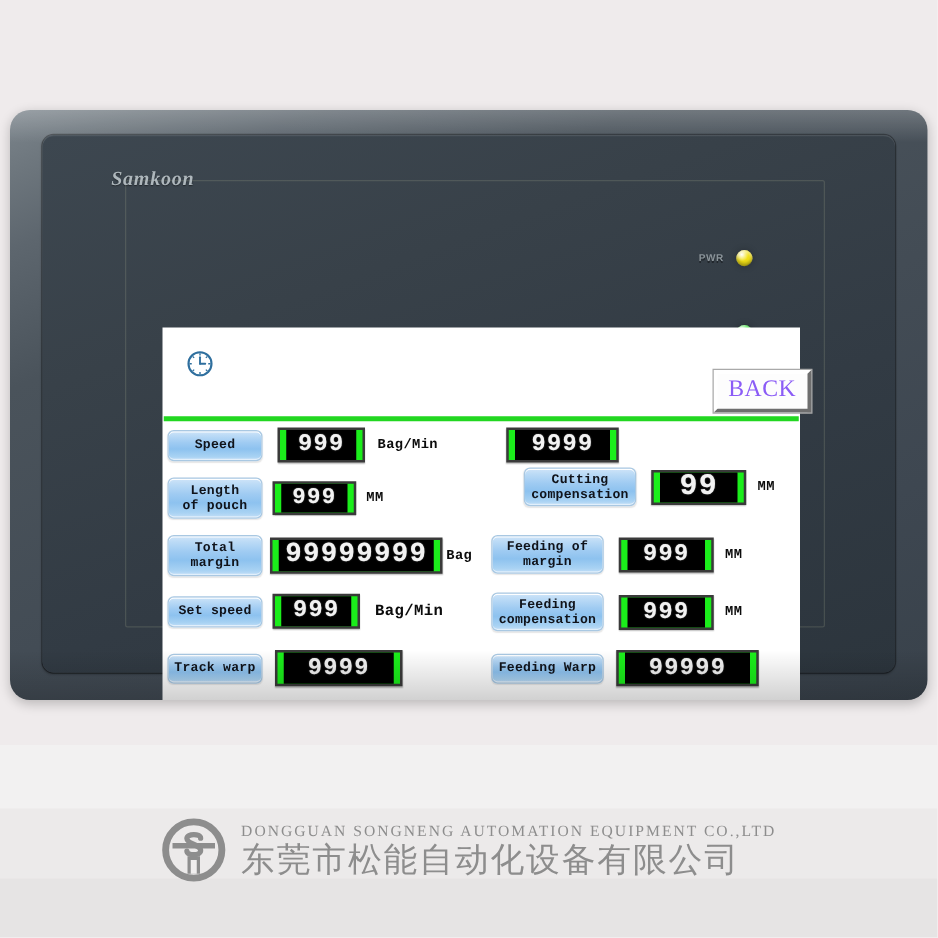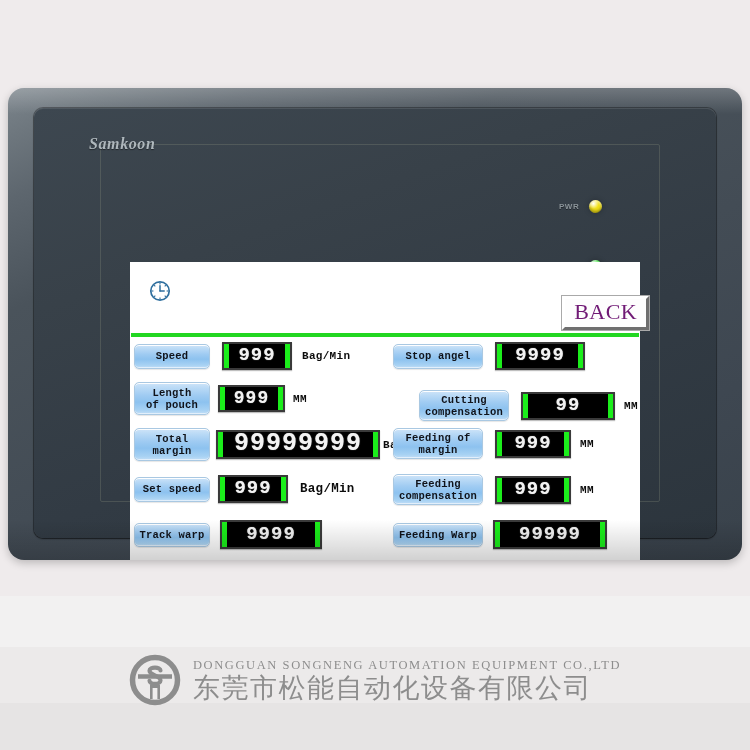--- a/index.html
+++ b/index.html
@@ -135,25 +135,25 @@
     position: absolute;
     right: -9px; top: 34px;
     padding: 1px 9px 3px 9px;
     background: #fdfdfd;
     border-top: 3px solid #ffffff;
     border-left: 3px solid #ffffff;
     border-right: 3px solid #6e6e6e;
     border-bottom: 3px solid #6e6e6e;
     outline: 1px solid #a9a9a9;
     font-family: "Liberation Serif", serif;
-    font-size: 22px;
+    font-size: 19px;
     line-height: 24px;
     font-weight: 400;
     letter-spacing: .4px;
-    color: #701a75;
+    color: #8b5cf6;
     cursor: pointer;
   }
 
   
   #divider {
     position: absolute;
     left: 1px; top: 71px;
     width: 508px; height: 4px;
     background: #22d721;
   }
@@ -333,21 +333,21 @@
           </div>
         </div>
         <span class="unit" style="margin-left:8px;">MM</span>
       </div>
 
       <div class="field" style="left:4px; top:166px;">
         <div class="blue-btn" style="width:76px; height:33px;">Total
 margin</div>
         <div class="led-display" style="margin-left:6px;">
           <div class="led-inner" style="height:25px;">
-            <div class="led-screen" style="font-size:25px; line-height:22px; width:150px;">99999999</div>
+            <div class="led-screen" style="font-size:22px; line-height:22px; width:124px;">99999999</div>
           </div>
         </div>
         <span class="unit" style="margin-left:3px;">Bag</span>
       </div>
 
       <div class="field" style="left:4px; top:213px;">
         <div class="blue-btn" style="width:76px; height:25px;">Set speed</div>
         <div class="led-display" style="margin-left:8px;">
           <div class="led-inner" style="height:24px;">
             <div class="led-screen" style="font-size:19px; line-height:21px; width:56px;">999</div>
@@ -359,34 +359,33 @@
       <div class="field" style="left:4px; top:258px;">
         <div class="blue-btn" style="width:76px; height:24px;">Track warp</div>
         <div class="led-display" style="margin-left:10px;">
           <div class="led-inner" style="height:25px;">
             <div class="led-screen" style="font-size:19px; line-height:22px; width:88px;">9999</div>
           </div>
         </div>
       </div>
 
       <div class="field" style="left:263px; top:80px;">
-        <div class="blue-btn" style="width:90px; height:25px;">Stop angel</div>
         <div class="led-display" style="margin-left:12px;">
           <div class="led-inner" style="height:24px;">
             <div class="led-screen" style="font-size:19px; line-height:21px; width:76px;">9999</div>
           </div>
         </div>
       </div>
 
-      <div class="field" style="left:263px; top:128px;padding-left:26px;">
+      <div class="field" style="left:263px; top:112px;padding-left:26px;">
         <div class="blue-btn" style="width:90px; height:31px;">Cutting
 compensation</div>
         <div class="led-display" style="margin-left:12px;">
           <div class="led-inner" style="height:24px;">
-            <div class="led-screen" style="font-size:19px; line-height:21px; width:80px;">99</div>
+            <div class="led-screen" style="font-size:24px; line-height:21px; width:62px;">99</div>
           </div>
         </div>
         <span class="unit" style="margin-left:9px;">MM</span>
       </div>
 
       <div class="field" style="left:263px; top:166px;">
         <div class="blue-btn" style="width:90px; height:31px;">Feeding of
 margin</div>
         <div class="led-display" style="margin-left:12px;">
           <div class="led-inner" style="height:24px;">

